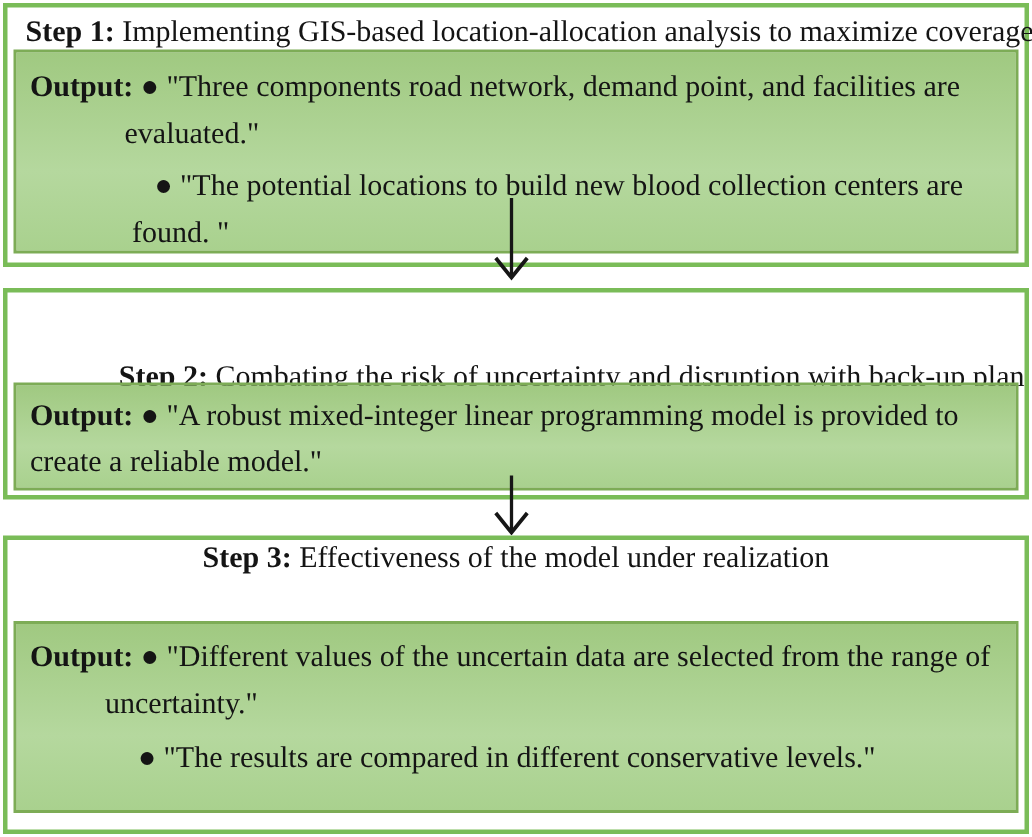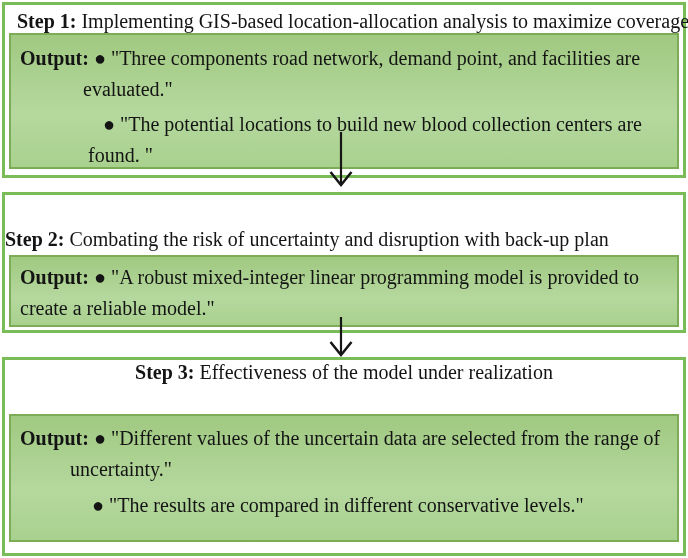--- a/index.html
+++ b/index.html
@@ -25,21 +25,21 @@
   .step-box.s1 { top: 2px;   height: 176px; }
   .step-box.s2 { top: 192px; height: 141px; }
   .step-box.s3 { top: 357px; height: 199px; }
 
   .step-title {
     font-size: 20px;
     line-height: 24px;
     white-space: nowrap;
   }
   .s1 .step-title { text-align: left; padding: 4px 8px 16px 12px; }
-  .s2 .step-title { text-align: left; padding-top: 32px; }
+  .s2 .step-title { text-align: right; padding-top: 44px; }
   .s3 .step-title { text-align: center; }
   .b { font-weight: bold; }
 
   .output-box {
     position: absolute;
     left: 4px;
     right: 4px;
     border: 2px solid var(--inner_border, #7dac56);
     background: linear-gradient(180deg,
       var(--fill_top, #a0c981) 0%,

